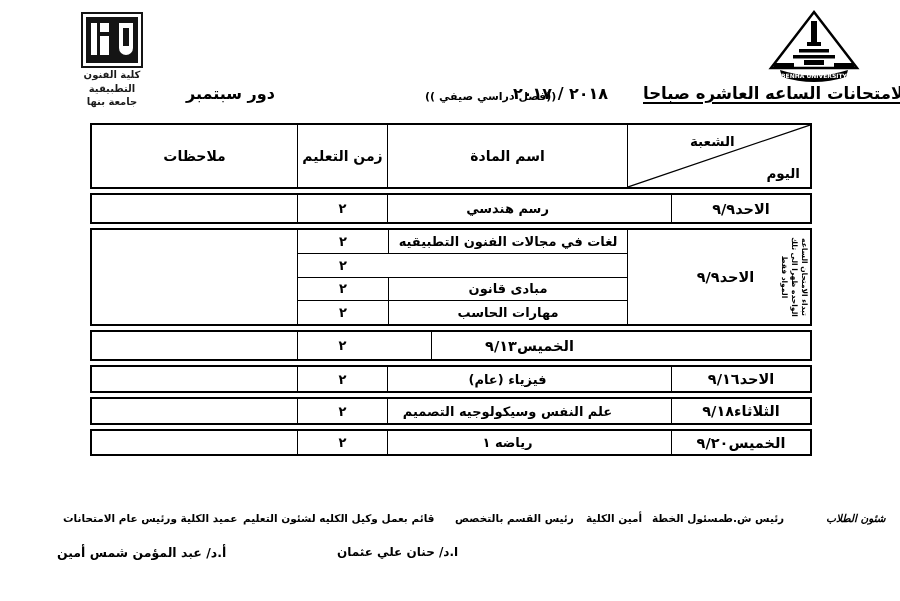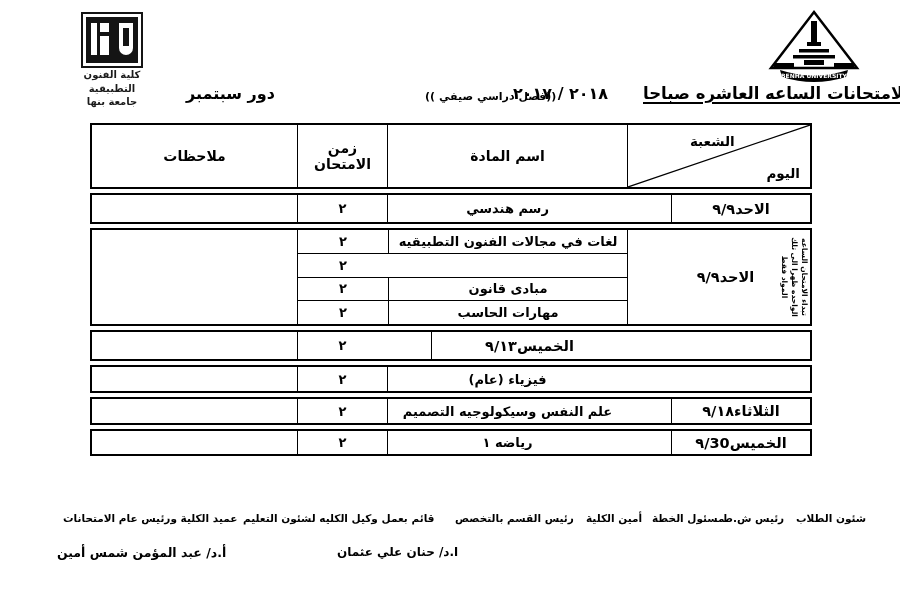--- a/index.html
+++ b/index.html
@@ -100,21 +100,21 @@
 
   <span class="t2 t2-round">دور سبتمبر</span>
   <span class="t2 t2-term">((فصل دراسي صيفي ))</span>
   <span class="t2 t2-years">٢٠١٨ / ٢٠١٧</span>
   <span class="t2 t2-start u">تبداء الامتحانات الساعه العاشره صباحا</span>
 
   <div class="tbl">
 
     <div class="sec cols4 sec-head">
       <div class="cell h-label">ملاحظات</div>
-      <div class="cell h-label bl">زمن الامتحان</div>
+      <div class="cell h-label bl">زمن التعليم</div>
       <div class="cell h-label bl">اسم المادة</div>
       <div class="cell bl hdr-day">
         <svg viewBox="0 0 183 66" preserveAspectRatio="none">
           <line x1="0" y1="66" x2="183" y2="0" stroke="#000" stroke-width="1.3"></line>
         </svg>
         <span class="division">الشعبة</span>
         <span class="dayword">اليوم</span>
       </div>
     </div>
 
@@ -155,38 +155,39 @@
     <div class="sec cols4 sec-single">
       <div class="cell"></div>
       <div class="cell time bl">٢</div>
       <div class="cell day bl">الخميس٩/١٣</div>
     </div>
 
     <div class="sec cols4 sec-single" style="height:28px;">
       <div class="cell"></div>
       <div class="cell time bl">٢</div>
       <div class="cell subj bl">فيزياء (عام)</div>
+      <div class="cell day bl">الاحد٩/١٦</div>
     </div>
 
     <div class="sec cols4 sec-single" style="height:28px;">
       <div class="cell"></div>
       <div class="cell time bl">٢</div>
       <div class="cell subj bl">علم النفس وسيكولوجيه التصميم</div>
       <div class="cell day bl">الثلاثاء٩/١٨</div>
     </div>
 
     <div class="sec cols4 sec-single" style="height:27px;">
       <div class="cell"></div>
       <div class="cell time bl">٢</div>
       <div class="cell subj bl">رياضه ١</div>
-      <div class="cell day bl">الخميس٩/30</div>
+      <div class="cell day bl">الخميس٩/٢٠</div>
     </div>
   </div>
 
-  <span class="sig" style="left:796px;">شئون الطلاب</span>
+  <span class="sig" style="left:826px;font-style:italic;">شئون الطلاب</span>
   <span class="sig" style="left:722px;">رئيس ش.ط</span>
   <span class="sig" style="left:652px;">مسئول الخطة</span>
   <span class="sig" style="left:586px;">أمين الكلية</span>
   <span class="sig" style="left:455px;">رئيس القسم بالتخصص</span>
   <span class="sig" style="left:243px;">قائم بعمل وكيل الكليه لشئون التعليم</span>
   <span class="sig" style="left:63px;">عميد الكلية ورئيس عام الامتحانات</span>
 
   <span class="nm" style="left:337px;font-size:12px;">ا.د/ حنان علي عثمان</span>
   <span class="nm" style="left:57px;">أ.د/ عبد المؤمن شمس أمين</span>
 

